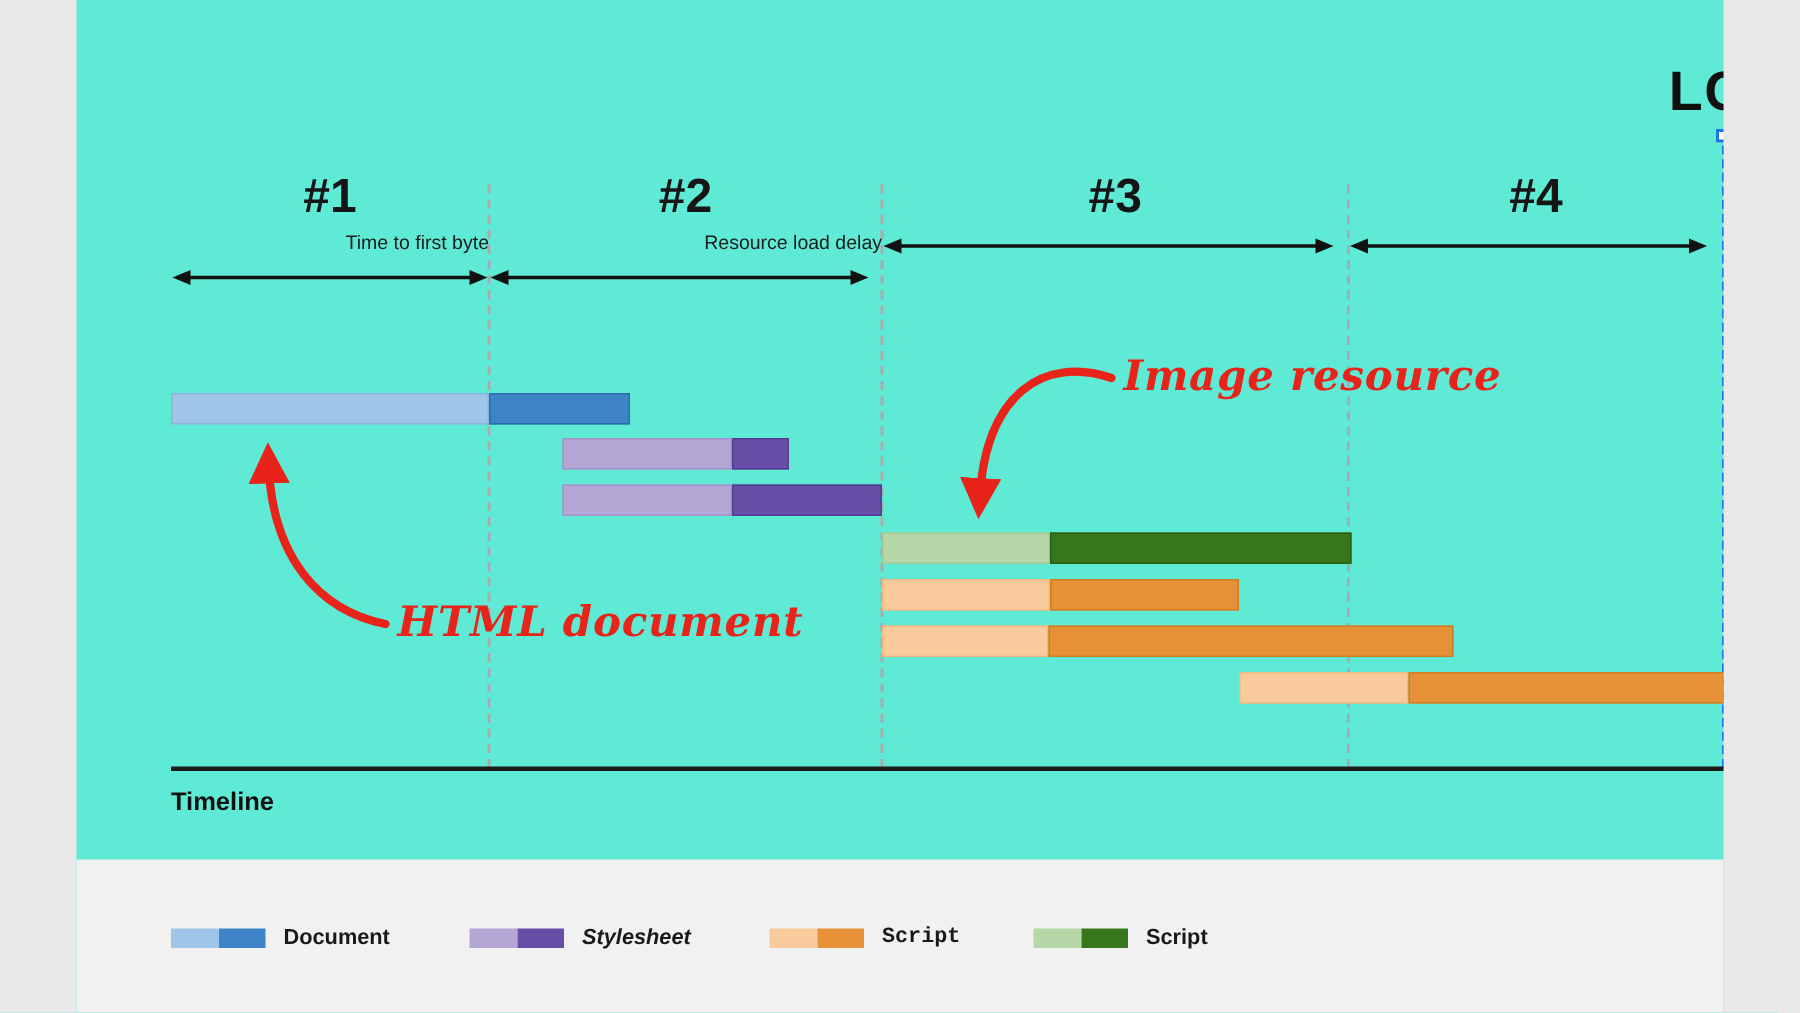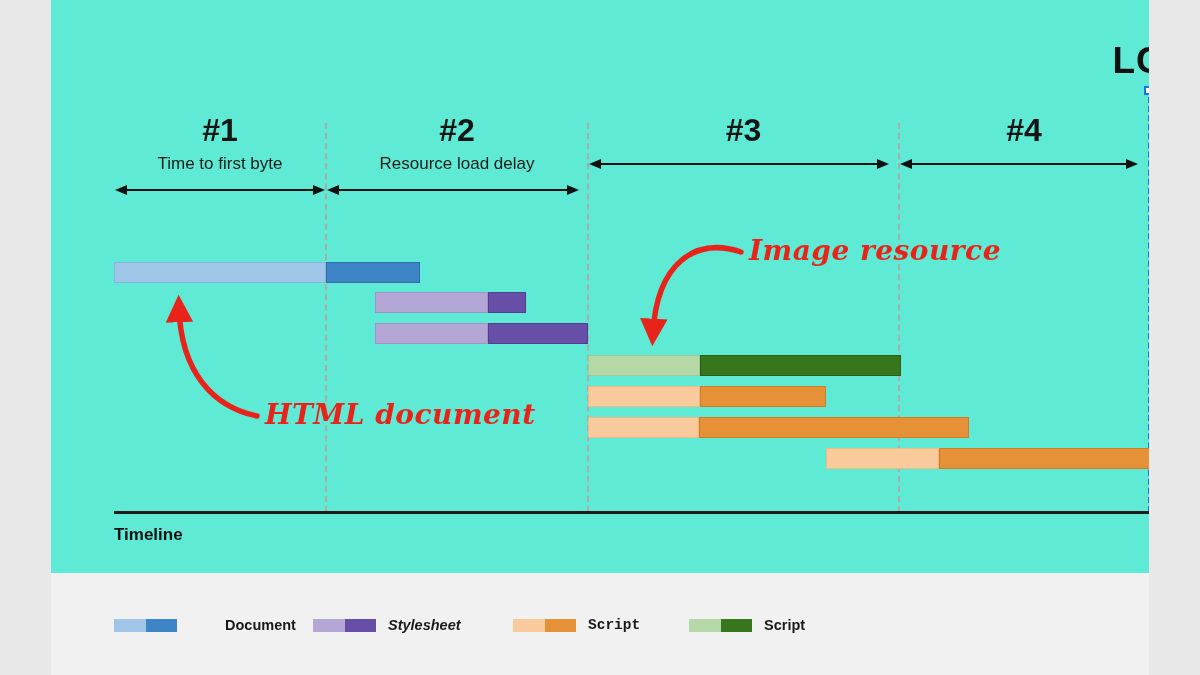--- a/index.html
+++ b/index.html
@@ -23,21 +23,21 @@
     position:absolute; left:1096.5px; top:97px; height:415px; width:0;
     border-left:3px dashed var(--blue);
   }
   
   .sep { position:absolute; top:123px; height:389px; width:0;
          border-left:2px dashed var(--gray); }
   .sep1 { left:274px; } .sep2 { left:536px; } .sep3 { left:847px; }
   
   .phase { position:absolute; top:112px; text-align:center; }
   .phase .num { font-size:32px; font-weight:700; line-height:36px; color:#151515; }
-  .phase .lbl { font-size:17px; font-weight:500; margin-top:6px; color:#1b1b1b; }
+  .phase .lbl { font-size:13px; font-weight:500; margin-top:6px; color:#1b1b1b;text-align:right; }
   .phase .ext { margin-top:9px; display:block; }
   .p1 { left:63px;  width:212px; }
   .p2 { left:275px; width:262px; }
   .p3 { left:537px; width:311px; }
   .p4 { left:848px; width:250px; }
   
   .bar { position:absolute; height:21px; display:flex; }
   .bar .seg { height:100%; border:1px solid transparent; }
   
   .hand {
@@ -52,21 +52,21 @@
   .axis-line { position:absolute; left:63px; top:511px; width:1068px; height:3px; background:#1b1b1b; }
   .axis-head { position:absolute; left:1128px; top:504.5px; width:0; height:0;
                border-left:14px solid #1b1b1b; border-top:8px solid transparent; border-bottom:8px solid transparent; }
   .axis-label { position:absolute; left:63px; top:525px; font-size:17px; font-weight:700; color:#111; }
   
   .footer { position:absolute; left:0; top:573px; width:1200px; height:102px; background:var(--footer); }
   .legend-item { position:absolute; top:44px; display:flex; align-items:center; }
   .legend-item .swatch { display:flex; width:63px; height:13px; }
   .legend-item .sw { width:50%; height:100%; }
   .legend-item .lg-label { margin-left:12px; font-size:14.5px; font-weight:700; color:#191919; }
-  .li-document   { left:63px;gap:36px; }
+  .li-document   { left:63px; }
   .li-stylesheet { left:262px;font-style:italic; }
   .li-script     { left:462px;font-family:Liberation Mono, monospace; }
   .li-image      { left:638px; }
 </style>
 </head>
 <body>
 
 <div class="canvas">
 
   <div class="lcp-title">LCP</div>

